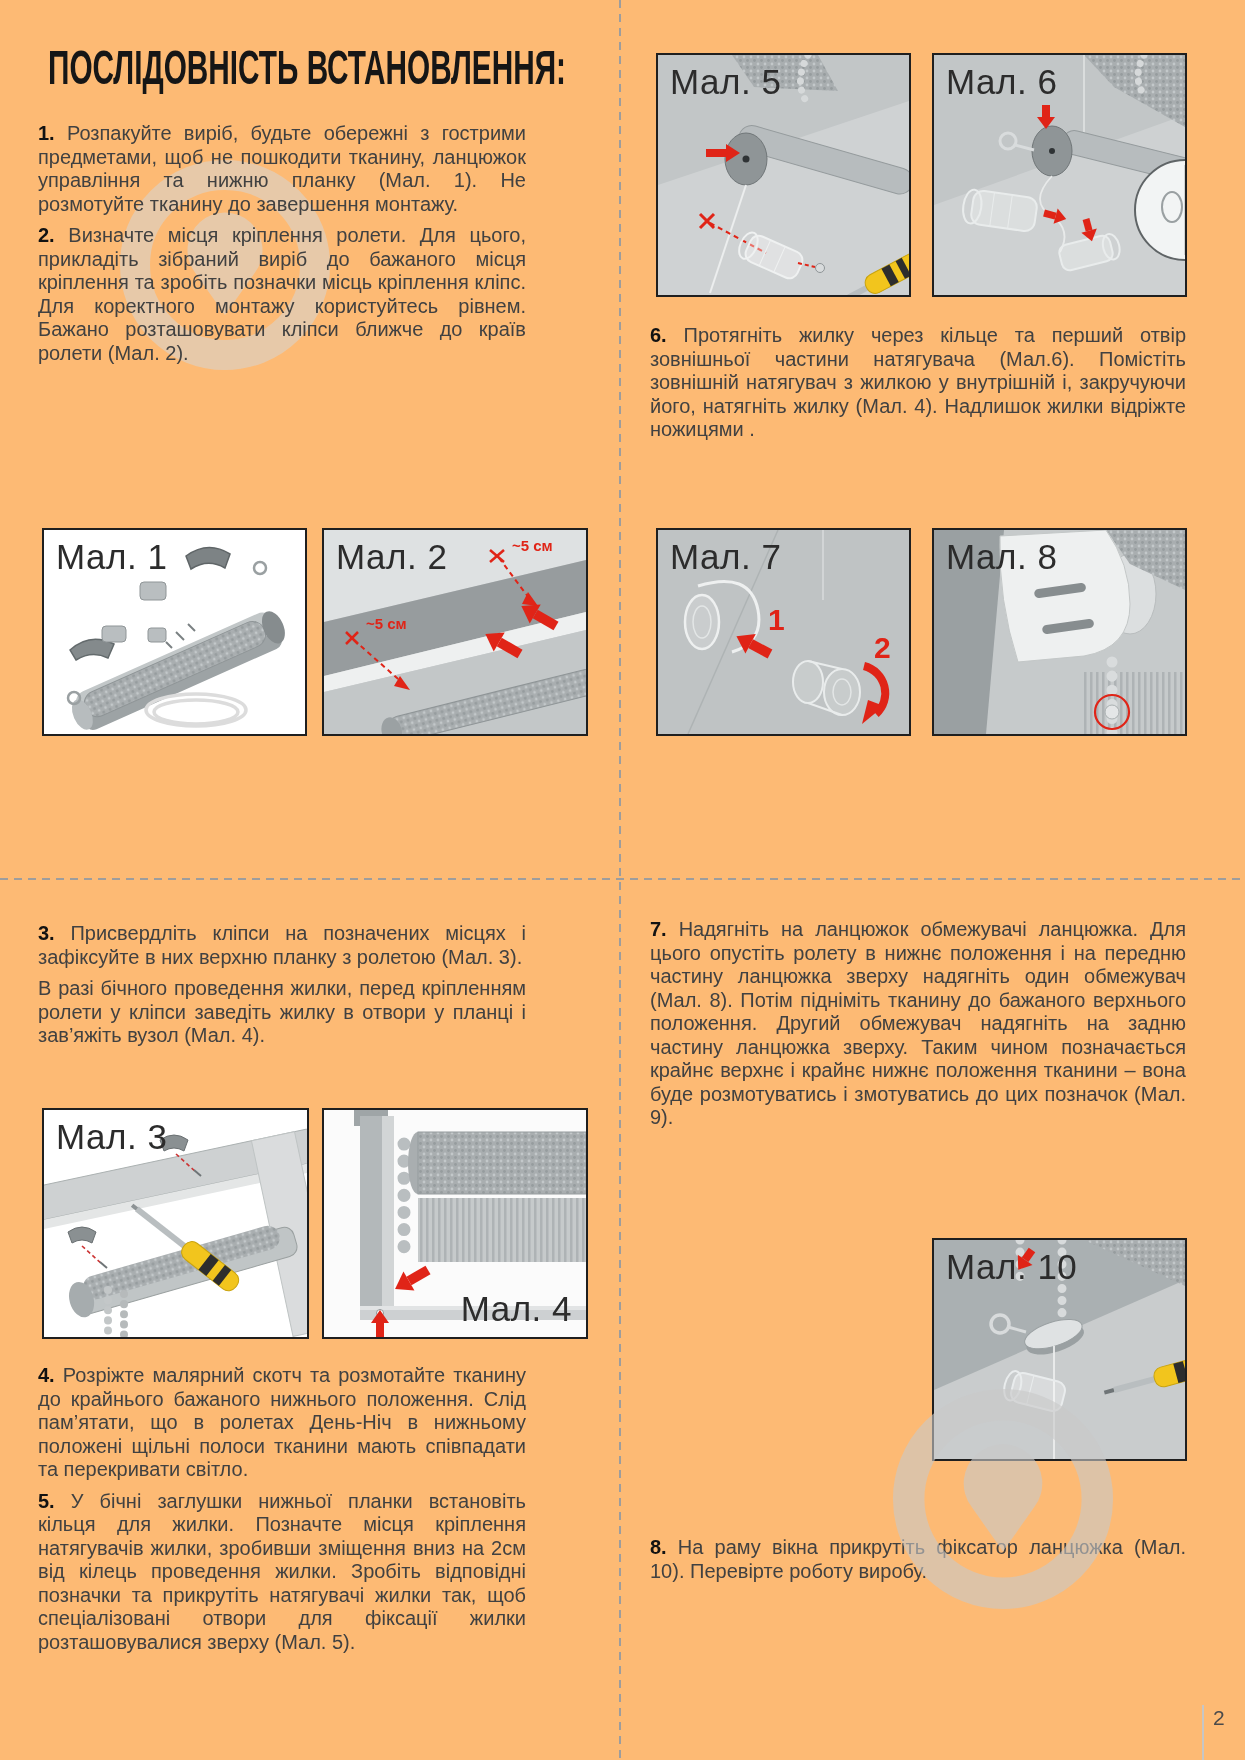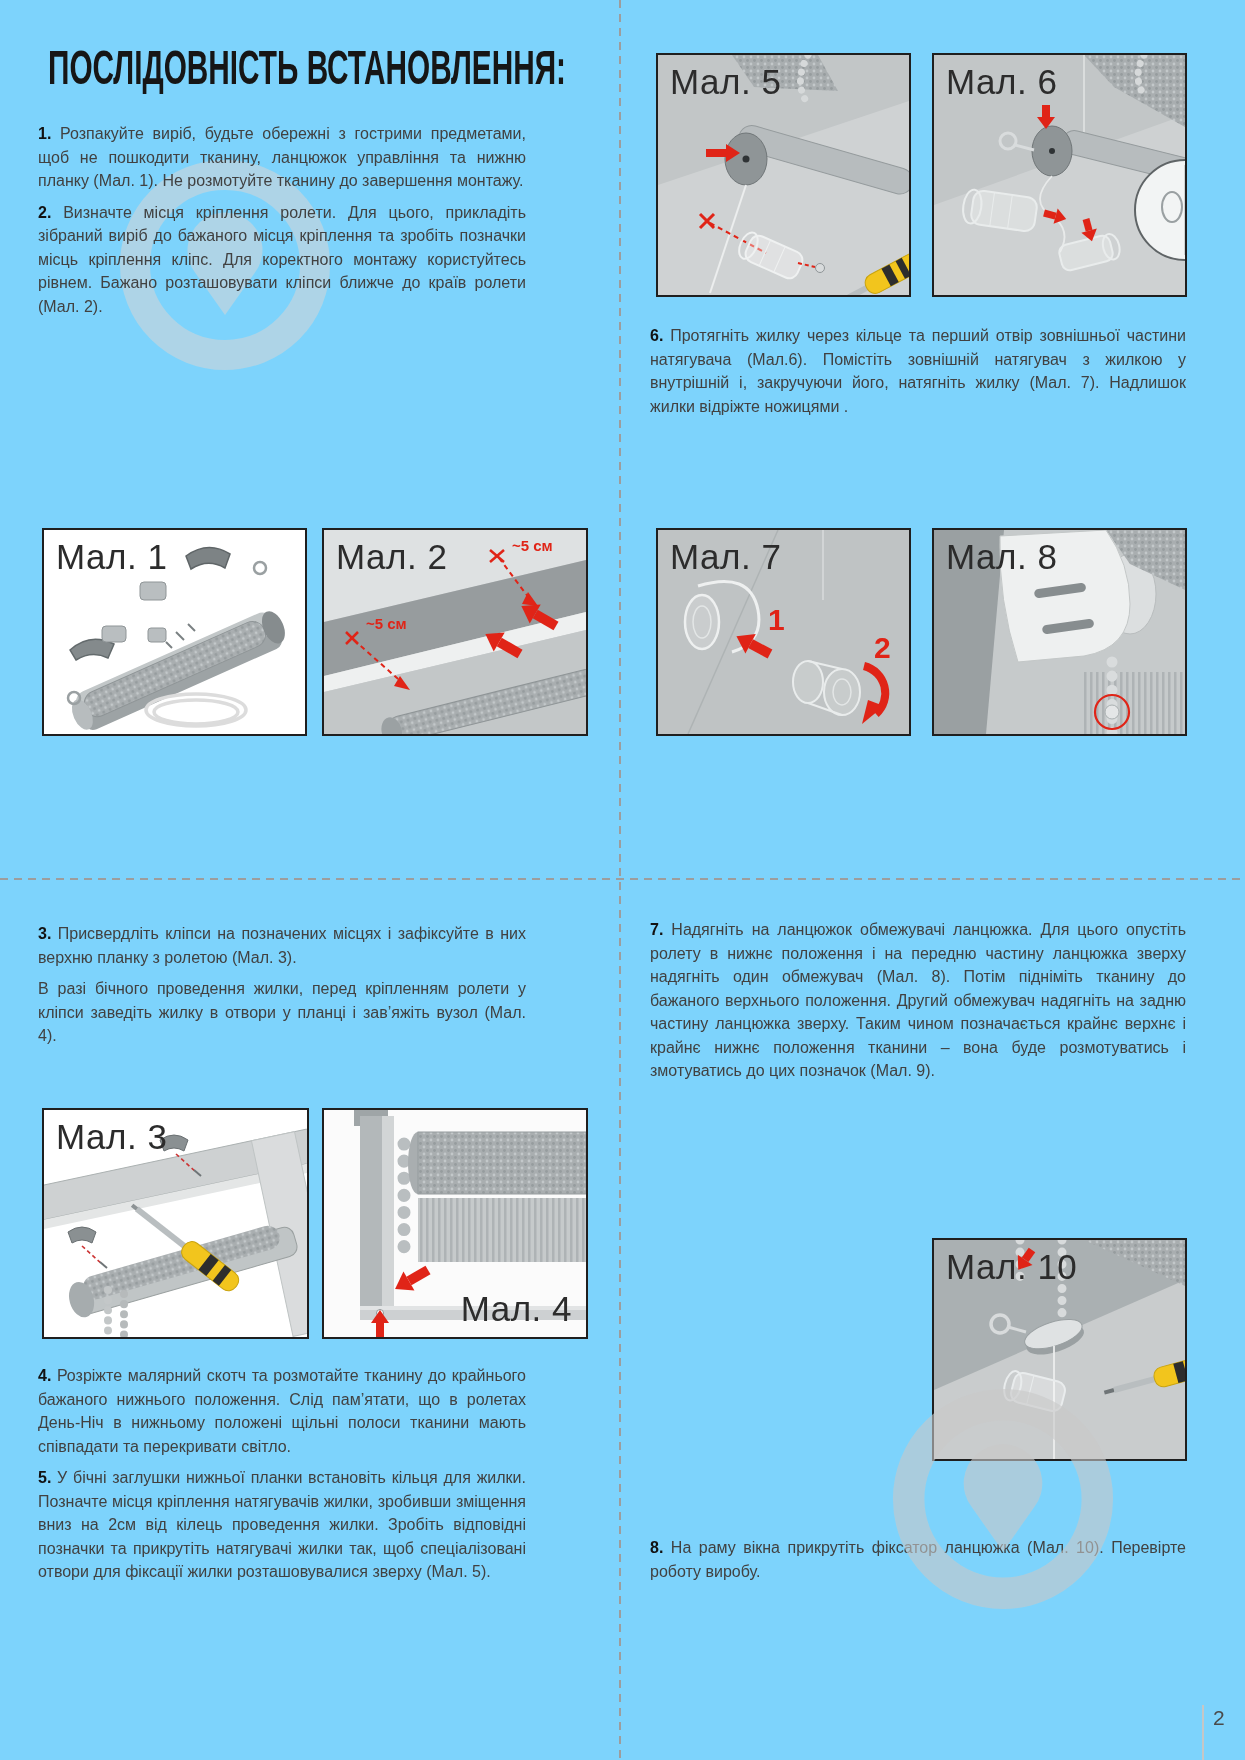--- a/index.html
+++ b/index.html
@@ -1,21 +1,21 @@
 <!DOCTYPE html>
 <html><head>
 <meta charset="utf-8">
 <style>
   html,body{margin:0;padding:0;background:#ffffff;}
-  .page{position:relative;width:1245px;height:1760px;background:#7dd3fc;overflow:hidden;
+  .page{position:relative;width:1245px;height:1760px;background:#fdba74;overflow:hidden;
         font-family:"Liberation Sans",sans-serif;color:#3f3f3f;}
   .title{position:absolute;left:48px;top:44px;font-size:48px;line-height:1;font-weight:bold;
          color:#161616;transform:scaleX(0.62);transform-origin:left top;white-space:nowrap;z-index:2;}
   .textblock{position:absolute;z-index:2;}
-  .textblock p{margin:0 0 8px 0;text-align:justify;font-size:16px;line-height:23.5px;color:#414141;}
+  .textblock p{margin:0 0 8px 0;text-align:justify;font-size:20px;line-height:23.5px;color:#414141;}
   .textblock p b{color:#121212;}
   .divider-v{position:absolute;left:619px;top:0;width:2px;height:1760px;z-index:1;
              background:repeating-linear-gradient(to bottom,#9d9d9d 0 8px,transparent 8px 14px);}
   .divider-h{position:absolute;left:0;top:878px;width:1245px;height:2px;z-index:1;
              background:repeating-linear-gradient(to right,#9d9d9d 0 8px,transparent 8px 14px);}
   .figure-box{position:absolute;border:2px solid #1f1f1f;background:#ffffff;overflow:hidden;z-index:2;}
   .figure-box.photo{background:linear-gradient(155deg,#d3d6d7 0%,#bcc0c2 45%,#aaaeb0 100%);}
   .figure-box svg{position:absolute;left:0;top:0;width:100%;height:100%;}
   .figure-label{position:absolute;top:7px;left:12px;font-size:35px;color:#2c2c2c;z-index:3;letter-spacing:0.5px;}
   .figure-label.br{top:auto;left:auto;right:14px;bottom:8px;}
@@ -57,21 +57,21 @@
   </svg>
 
   <div class="title">ПОСЛІДОВНІСТЬ ВСТАНОВЛЕННЯ:</div>
 
   <div class="textblock" style="left:38px;top:122px;width:488px">
     <p><b>1.</b><span> Розпакуйте виріб, будьте обережні з гострими предметами, щоб не пошкодити тканину, ланцюжок управління та нижню планку (Мал. 1). Не розмотуйте тканину до завершення монтажу.</span></p>
     <p><b>2.</b><span> Визначте місця кріплення ролети. Для цього, прикладіть зібраний виріб до бажаного місця кріплення та зробіть позначки місць кріплення кліпс. Для коректного монтажу користуйтесь рівнем. Бажано розташовувати кліпси ближче до країв ролети (Мал. 2).</span></p>
   </div>
 
   <div class="textblock" style="left:650px;top:324px;width:536px">
-    <p><b>6.</b><span> Протягніть жилку через кільце та перший отвір зовнішньої частини натягувача (Мал.6). Помістіть зовнішній натягувач з жилкою у внутрішній і, закручуючи його, натягніть жилку (Мал. 7).  Надлишок жилки відріжте ножицями .</span></p>
+    <p><b>6.</b><span> Протягніть жилку через кільце та перший отвір зовнішньої частини натягувача (Мал.6). Помістіть зовнішній натягувач з жилкою у внутрішній і, закручуючи його, натягніть жилку (Мал. 4).  Надлишок жилки відріжте ножицями .</span></p>
   </div>
 
   <div class="textblock" style="left:38px;top:922px;width:488px">
     <p><b>3.</b><span> Присвердліть кліпси на позначених місцях і зафіксуйте в них верхню планку з ролетою (Мал. 3).</span></p>
     <p><b></b><span>В разі бічного проведення жилки, перед кріпленням ролети у кліпси заведіть жилку в отвори у планці і зав’яжіть вузол (Мал. 4).</span></p>
   </div>
 
   <div class="textblock" style="left:38px;top:1364px;width:488px">
     <p><b>4.</b><span> Розріжте малярний скотч та розмотайте тканину до крайнього бажаного нижнього положення. Слід пам’ятати, що в ролетах День-Ніч в нижньому положені щільні полоси  тканини мають співпадати та перекривати світло.</span></p>
     <p><b>5.</b><span> У бічні заглушки нижньої планки встановіть кільця для жилки. Позначте місця кріплення натягувачів жилки, зробивши зміщення вниз на 2см від кілець проведення жилки. Зробіть відповідні позначки та прикрутіть натягувачі жилки так, щоб спеціалізовані отвори для фіксації жилки розташовувалися зверху (Мал. 5).</span></p>

